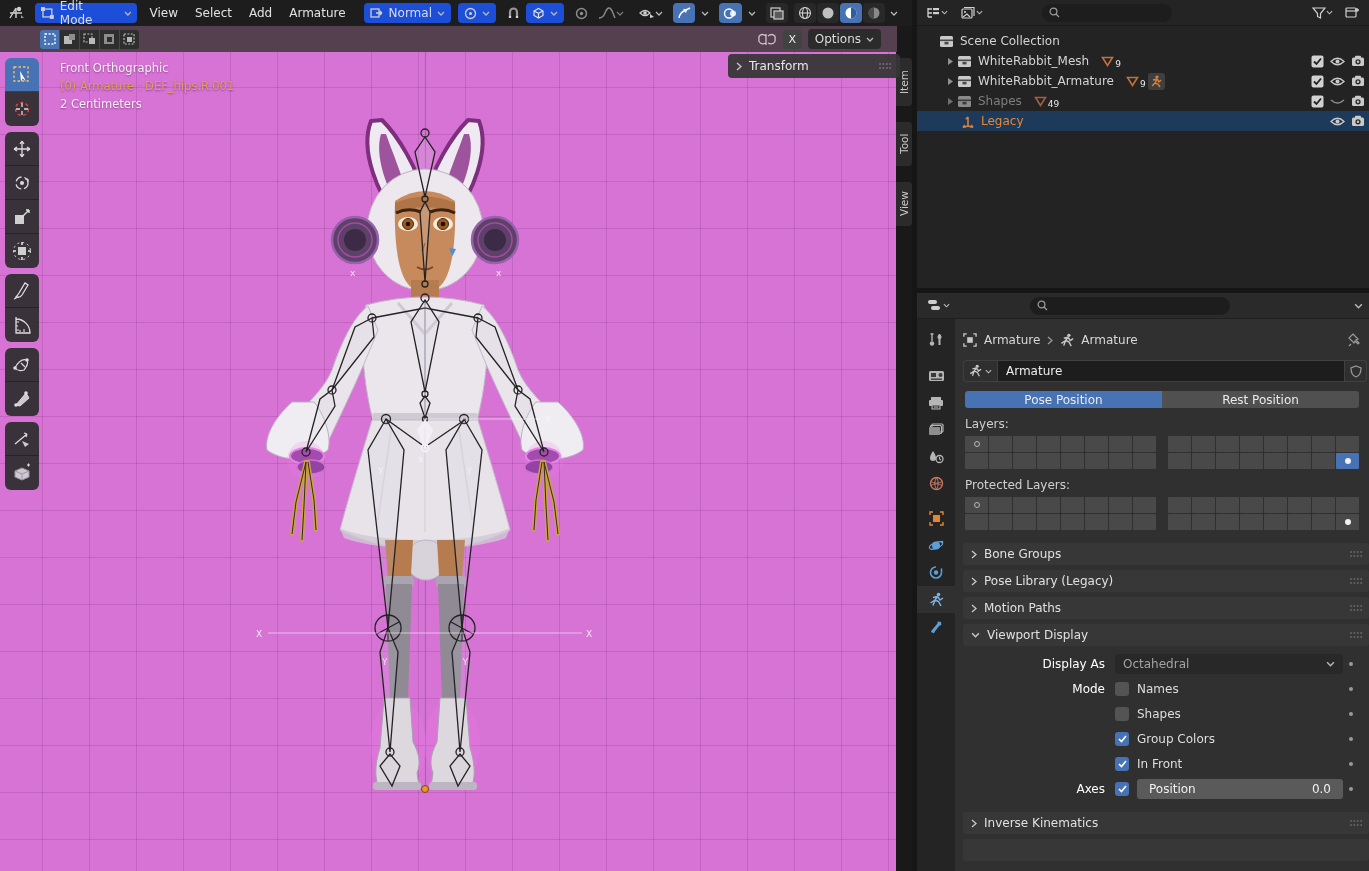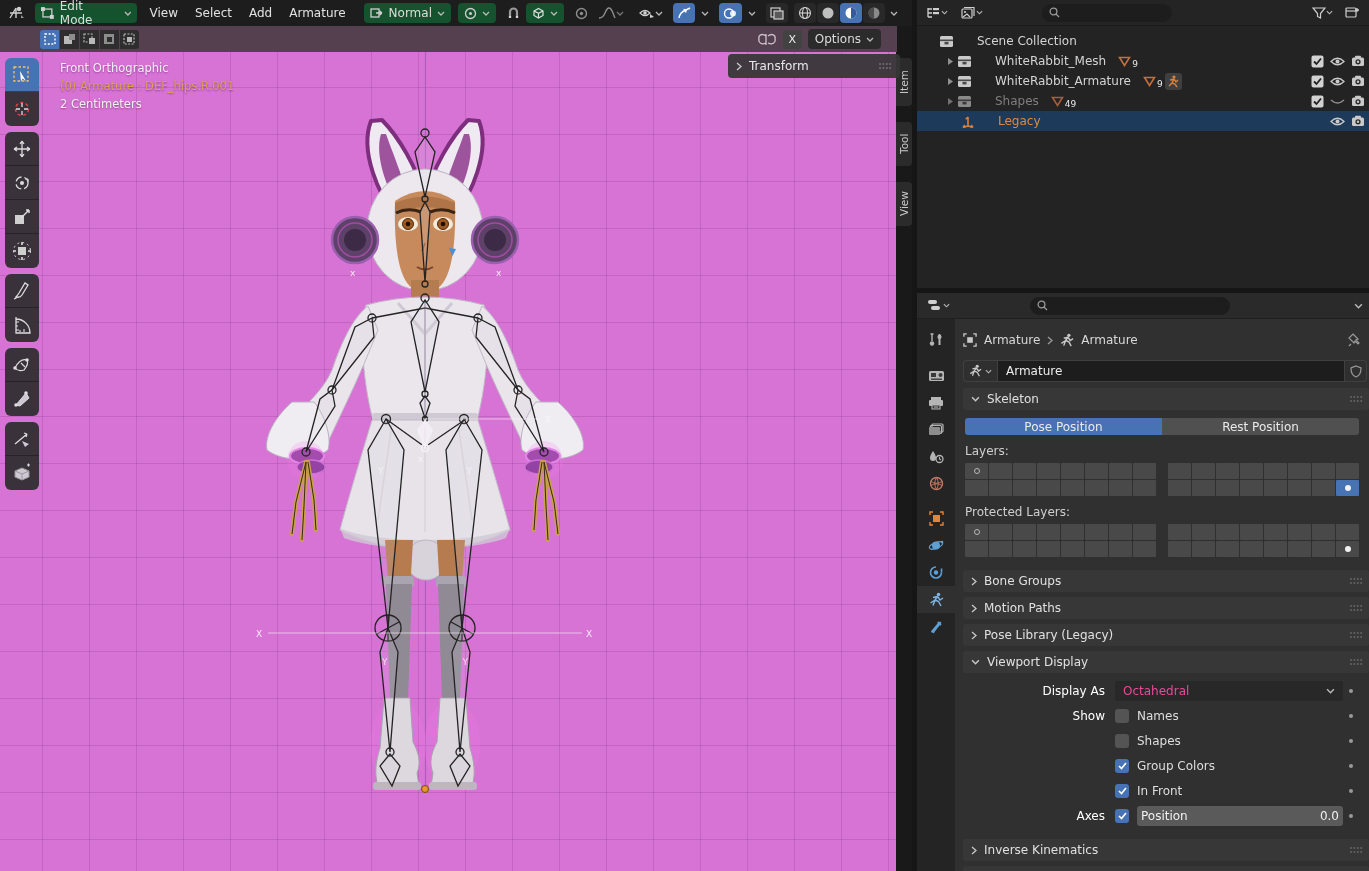--- a/index.html
+++ b/index.html
@@ -12,21 +12,21 @@
   .vp-canvas{position:absolute;left:0;top:52px;width:897px;height:819px;
     background-color:#d873d6;
     background-image:linear-gradient(rgba(60,10,60,.14) 1px,transparent 1px),
                      linear-gradient(90deg,rgba(60,10,60,.14) 1px,transparent 1px);
     background-size:47px 47px;background-position:-5px -12px;z-index:0}
   .scene{position:absolute;left:0;top:0;width:897px;height:871px;z-index:1;pointer-events:none}
 
   .vp-header{position:absolute;left:0;top:0;width:912px;height:26px;background:#1d1d1d;
     display:flex;align-items:center;gap:7px;padding:0 10px 0 4px;z-index:4}
   .menu-item{padding:0 5px;color:#e2e2e2}
-  .pill{display:flex;align-items:center;gap:5px;background:#14532d;border-radius:4px;height:20px;padding:0 6px}
+  .pill{display:flex;align-items:center;gap:5px;background:#1d4ed8;border-radius:4px;height:20px;padding:0 6px}
   .btn{display:flex;align-items:center;justify-content:center;background:#282828;border-radius:4px;height:20px;padding:0 4px}
   .btn.plain{background:transparent}
   .blue{background:#4772b3}
   .chev{display:inline-block}
   .right-cluster{margin-left:auto;display:flex;align-items:center;gap:6px}
 
   .tool-strip{position:absolute;left:0;top:26px;width:897px;height:26px;background:#554050;
     display:flex;align-items:center;z-index:3}
   .selmodes{display:flex;gap:1px;margin-left:40px}
   .selmode{width:19px;height:19px;background:#2e2e2e;display:flex;align-items:center;justify-content:center}
@@ -59,21 +59,21 @@
 
   
   .right-col{position:absolute;left:912px;top:0;width:457px;height:871px;background:#161616;padding-left:5px}
 
   .outliner{position:relative;width:452px;height:288px;background:#232323;overflow:hidden}
   .ol-header{height:26px;background:#242424;display:flex;align-items:center;gap:5px;padding:0 5px;border-bottom:1px solid #1a1a1a}
   .searchbox{display:flex;align-items:center;background:#1d1d1d;border-radius:10px;height:18px;padding:0 7px;gap:5px}
   .ol-search{width:130px;margin-left:50px}
   .ol-rows{padding-top:5px}
   .ol-row{height:20px;display:flex;align-items:center;position:relative}
-  .ol-row .lbl{margin-left:23px;color:#d4d4d4}
+  .ol-row .lbl{margin-left:6px;color:#d4d4d4}
   .ol-row .lbl.grey{color:#7f7f7f}
   .ol-row.selected{background:#1e3a5a}
   .ol-row.selected .lbl{color:#e0883c}
   .ol-expander{width:14px;display:flex;justify-content:center}
   .ol-right{position:absolute;right:4px;display:flex;gap:6px;align-items:center}
   .badge{display:flex;align-items:flex-end;margin-left:12px;gap:1px}
   .badge .num{font-size:9px;color:#e8e8e8;margin-bottom:-2px}
   .posebadge{width:17px;height:17px;background:#3f3f3f;border-radius:3px;display:flex;align-items:center;justify-content:center;margin-left:2px}
 
   .props{position:relative;width:452px;height:578px;margin-top:5px;background:#303030;overflow:hidden}
@@ -111,26 +111,26 @@
   .layer-grid{display:grid;grid-template-columns:repeat(8,23px);grid-template-rows:16px 16px;gap:1px}
   .lcell{background:#494949;border-radius:1px;position:relative}
   .lcell.on{background:#4772b3}
   .lcell .dot-f{position:absolute;left:50%;top:50%;width:6px;height:6px;margin:-3px 0 0 -3px;border-radius:50%;background:#f2f2f2}
   .lcell .dot-o{position:absolute;left:50%;top:50%;width:6px;height:6px;margin:-3px 0 0 -3px;border-radius:50%;border:1.5px solid #b8b8b8}
 
   .prow{display:grid;grid-template-columns:152px 1fr 16px;align-items:center;height:20px;margin:5px 10px 0 0}
   .prow:first-child{margin-top:8px}
   .prow .plabel{text-align:right;padding-right:10px;color:#ffffff}
   .prow .pwidget{display:flex;align-items:center;gap:8px}
-  .dropdown{flex:1;height:20px;background:#282828;border-radius:3px;display:flex;align-items:center;padding:0 8px;color:#ec4899}
+  .dropdown{flex:1;height:20px;background:#282828;border-radius:3px;display:flex;align-items:center;padding:0 8px;color:#a3a3a3}
   .dropdown .chev{margin-left:auto}
   .checkbox{width:14px;height:14px;border-radius:3px;background:#545454;flex:none;display:flex;align-items:center;justify-content:center}
   .checkbox.on{background:#4772b3}
   .cblabel{color:#dedede}
-  .slider{flex:1;height:20px;background:#5a5a5a;border-radius:3px;display:flex;align-items:center;padding:0 4px;color:#f0f0f0}
+  .slider{flex:1;height:20px;background:#5a5a5a;border-radius:3px;display:flex;align-items:center;padding:0 12px;color:#f0f0f0}
   .slider .val{margin-left:auto}
   .deco-dot{width:4px;height:4px;border-radius:50%;background:#9a9a9a;justify-self:center}
 
   svg.ic{display:block}
 </style>
 </head>
 <body>
 
 <div class="app">
 
@@ -909,38 +909,20 @@
               </svg>
           </div>
           <div class="idfield">Armature</div>
           <div class="shieldbtn">
             <svg class="ic" width="12" height="13" viewBox="0 0 12 13">
                 <path d="M6 1 L11 3 C11 8 9 11 6 12 C3 11 1 8 1 3 Z" fill="none" stroke="#9a9a9a" stroke-width="1.2"></path>
               </svg>
           </div>
         </div>
 
-        <div class="panel-h">
-          <svg class="chev" width="9" height="6" viewBox="0 0 8 5">
-              <path d="M1 1 L4 4 L7 1" stroke="#c9c9c9" stroke-width="1.3" fill="none"></path>
-            </svg>
-          <span>Skeleton</span>
-          <svg class="dragdots" width="14" height="8" viewBox="0 0 14 8">
-              <g fill="#8a8a8a">
-                <circle cx="2" cy="2" r="1"></circle>
-                <circle cx="5.4" cy="2" r="1"></circle>
-                <circle cx="8.8" cy="2" r="1"></circle>
-                <circle cx="12.2" cy="2" r="1"></circle>
-                <circle cx="2" cy="6" r="1"></circle>
-                <circle cx="5.4" cy="6" r="1"></circle>
-                <circle cx="8.8" cy="6" r="1"></circle>
-                <circle cx="12.2" cy="6" r="1"></circle>
-              </g>
-            </svg>
-        </div>
         <div class="panel-body">
           <div class="segbtns">
             <div class="seg">Pose Position</div>
             <div class="seg">Rest Position</div>
           </div>
           <div class="layers-label">Layers:</div>
           <div class="layerrow">
             <div class="layer-grid">
                 <div class="lcell">
                   <span class="dot-o"></span>
@@ -1042,52 +1024,52 @@
                 <circle cx="5.4" cy="6" r="1"></circle>
                 <circle cx="8.8" cy="6" r="1"></circle>
                 <circle cx="12.2" cy="6" r="1"></circle>
               </g>
             </svg>
         </div>
         <div class="panel-h">
           <svg class="chev" width="6" height="9" viewBox="0 0 6 9">
               <path d="M1 1 L5 4.5 L1 8" stroke="#c9c9c9" stroke-width="1.3" fill="none"></path>
             </svg>
+          <span>Pose Library (Legacy)</span>
+          <svg class="dragdots" width="14" height="8" viewBox="0 0 14 8">
+              <g fill="#8a8a8a">
+                <circle cx="2" cy="2" r="1"></circle>
+                <circle cx="5.4" cy="2" r="1"></circle>
+                <circle cx="8.8" cy="2" r="1"></circle>
+                <circle cx="12.2" cy="2" r="1"></circle>
+                <circle cx="2" cy="6" r="1"></circle>
+                <circle cx="5.4" cy="6" r="1"></circle>
+                <circle cx="8.8" cy="6" r="1"></circle>
+                <circle cx="12.2" cy="6" r="1"></circle>
+              </g>
+            </svg>
+        </div>
+        <div class="panel-h">
+          <svg class="chev" width="6" height="9" viewBox="0 0 6 9">
+              <path d="M1 1 L5 4.5 L1 8" stroke="#c9c9c9" stroke-width="1.3" fill="none"></path>
+            </svg>
           <span>Motion Paths</span>
           <svg class="dragdots" width="14" height="8" viewBox="0 0 14 8">
               <g fill="#8a8a8a">
                 <circle cx="2" cy="2" r="1"></circle>
                 <circle cx="5.4" cy="2" r="1"></circle>
                 <circle cx="8.8" cy="2" r="1"></circle>
                 <circle cx="12.2" cy="2" r="1"></circle>
                 <circle cx="2" cy="6" r="1"></circle>
                 <circle cx="5.4" cy="6" r="1"></circle>
                 <circle cx="8.8" cy="6" r="1"></circle>
                 <circle cx="12.2" cy="6" r="1"></circle>
               </g>
             </svg>
         </div>
-        <div class="panel-h">
-          <svg class="chev" width="6" height="9" viewBox="0 0 6 9">
-              <path d="M1 1 L5 4.5 L1 8" stroke="#c9c9c9" stroke-width="1.3" fill="none"></path>
-            </svg>
-          <span>Pose Library (Legacy)</span>
-          <svg class="dragdots" width="14" height="8" viewBox="0 0 14 8">
-              <g fill="#8a8a8a">
-                <circle cx="2" cy="2" r="1"></circle>
-                <circle cx="5.4" cy="2" r="1"></circle>
-                <circle cx="8.8" cy="2" r="1"></circle>
-                <circle cx="12.2" cy="2" r="1"></circle>
-                <circle cx="2" cy="6" r="1"></circle>
-                <circle cx="5.4" cy="6" r="1"></circle>
-                <circle cx="8.8" cy="6" r="1"></circle>
-                <circle cx="12.2" cy="6" r="1"></circle>
-              </g>
-            </svg>
-        </div>
 
         <div class="panel-h">
           <svg class="chev" width="9" height="6" viewBox="0 0 8 5">
               <path d="M1 1 L4 4 L7 1" stroke="#c9c9c9" stroke-width="1.3" fill="none"></path>
             </svg>
           <span>Viewport Display</span>
           <svg class="dragdots" width="14" height="8" viewBox="0 0 14 8">
               <g fill="#8a8a8a">
                 <circle cx="2" cy="2" r="1"></circle>
                 <circle cx="5.4" cy="2" r="1"></circle>
@@ -1107,21 +1089,21 @@
               <div class="dropdown">
                 <span>Octahedral</span>
                 <svg class="chev" width="9" height="6" viewBox="0 0 8 5">
                     <path d="M1 1 L4 4 L7 1" stroke="#b9b9b9" stroke-width="1.3" fill="none"></path>
                   </svg>
               </div>
             </div>
             <span class="deco-dot"></span>
           </div>
           <div class="prow">
-            <span class="plabel">Show</span>
+            <span class="plabel">Mode</span>
             <div class="pwidget">
               <span class="checkbox"></span>
               <span class="cblabel">Names</span>
             </div>
             <span class="deco-dot"></span>
           </div>
           <div class="prow">
             <span class="plabel"></span>
             <div class="pwidget">
               <span class="checkbox"></span>

